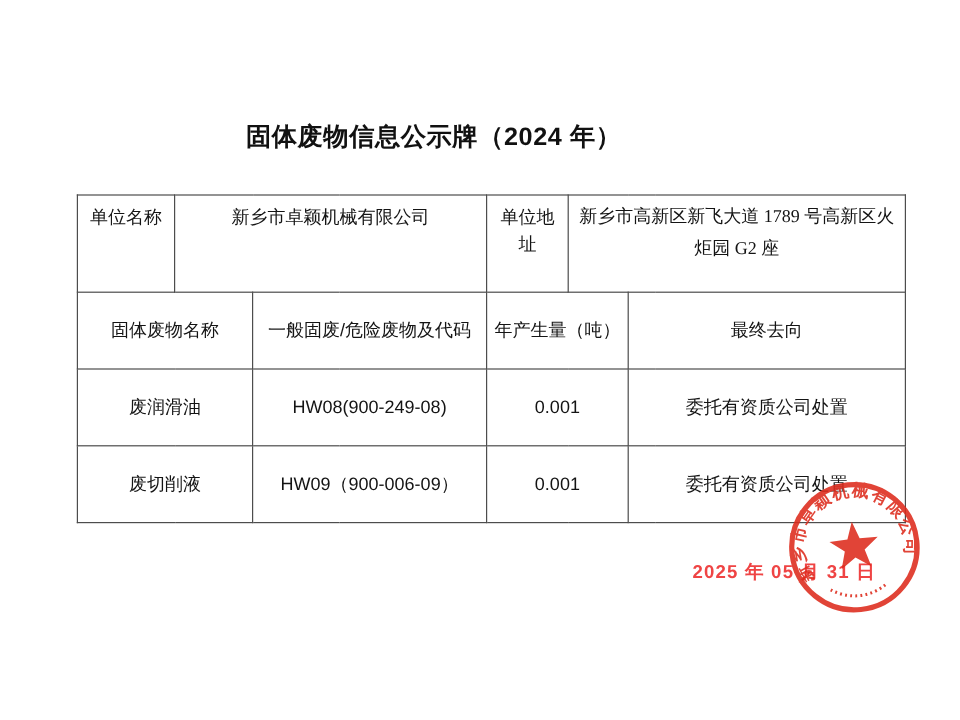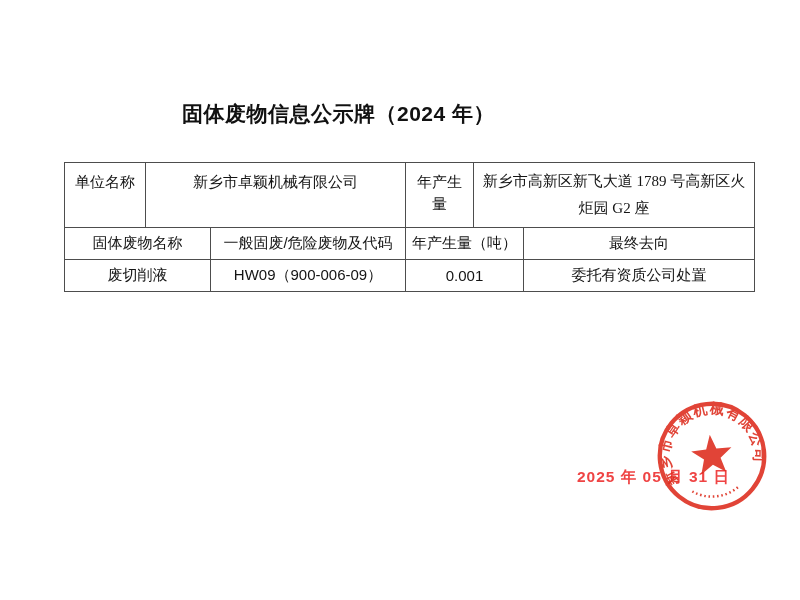--- a/index.html
+++ b/index.html
@@ -3,32 +3,33 @@
 <meta charset="utf-8">
 <style>
   html,body{margin:0;padding:0;}
   body{
     width:800px;height:600px;background:#ffffff;overflow:hidden;
     font-family:"Liberation Sans","DejaVu Sans",sans-serif;color:#141414;
     position:relative;
   }
   .page{position:absolute;inset:0;background:#fff;}
   .title{
-    position:absolute;top:100px;left:0;width:677px;margin:0;
+    position:absolute;top:100px;left:11px;width:677px;margin:0;
     text-align:center;font-size:21px;font-weight:700;color:#111;
     letter-spacing:.5px;
+    padding-left:12px;
   }
   table.tbl{
     position:absolute;left:64px;top:162px;width:690px;
     border-collapse:collapse;table-layout:fixed;
     font-size:15px;color:#141414;
   }
   table.tbl td{
     border:1px solid #4d4d4d;text-align:center;vertical-align:middle;
-    padding:0 4px;height:31px;overflow:hidden;
+    padding:16px 4px;height:31px;overflow:hidden;
   }
   tr.row-tall td{
     height:56px;vertical-align:top;padding-top:8px;line-height:22px;
   }
   tr.row-tall td.addr{line-height:27px;padding-top:5px;font-family:Liberation Serif, serif;}
   td.value-left{text-align:left;padding-left:8px;}
   .date{
     position:absolute;left:577px;top:467px;font-size:15.5px;color:#ef4444;
     z-index:1;letter-spacing:1px;white-space:nowrap;font-weight:bold;
   }
@@ -53,28 +54,34 @@
         <col style="width:68px">
         <col style="width:50px">
       <col style="width:22px">
         <col style="width:69px">
         <col style="width:140px">
     </colgroup>
     <tbody>
       <tr class="row-tall">
         <td>单位名称</td>
         <td colspan="3" class="value-left">新乡市卓颖机械有限公司</td>
-        <td>年产生量</td>
+        <td>单位地址</td>
         <td colspan="4" class="addr">新乡市高新区新飞大道 1789 号高新区火炬园 G2 座</td>
       </tr>
       <tr>
         <td colspan="2">固体废物名称</td>
         <td colspan="2">一般固废/危险废物及代码</td>
         <td colspan="2">年产生量（吨）</td>
         <td colspan="3">最终去向</td>
+      </tr>
+      <tr>
+        <td colspan="2">废润滑油</td>
+        <td colspan="2">HW08(900-249-08)</td>
+        <td colspan="2">0.001</td>
+        <td colspan="3">委托有资质公司处置</td>
       </tr>
       <tr>
         <td colspan="2">废切削液</td>
         <td colspan="2">HW09（900-006-09）</td>
         <td colspan="2">0.001</td>
         <td colspan="3">委托有资质公司处置</td>
       </tr>
     </tbody>
   </table>
 

